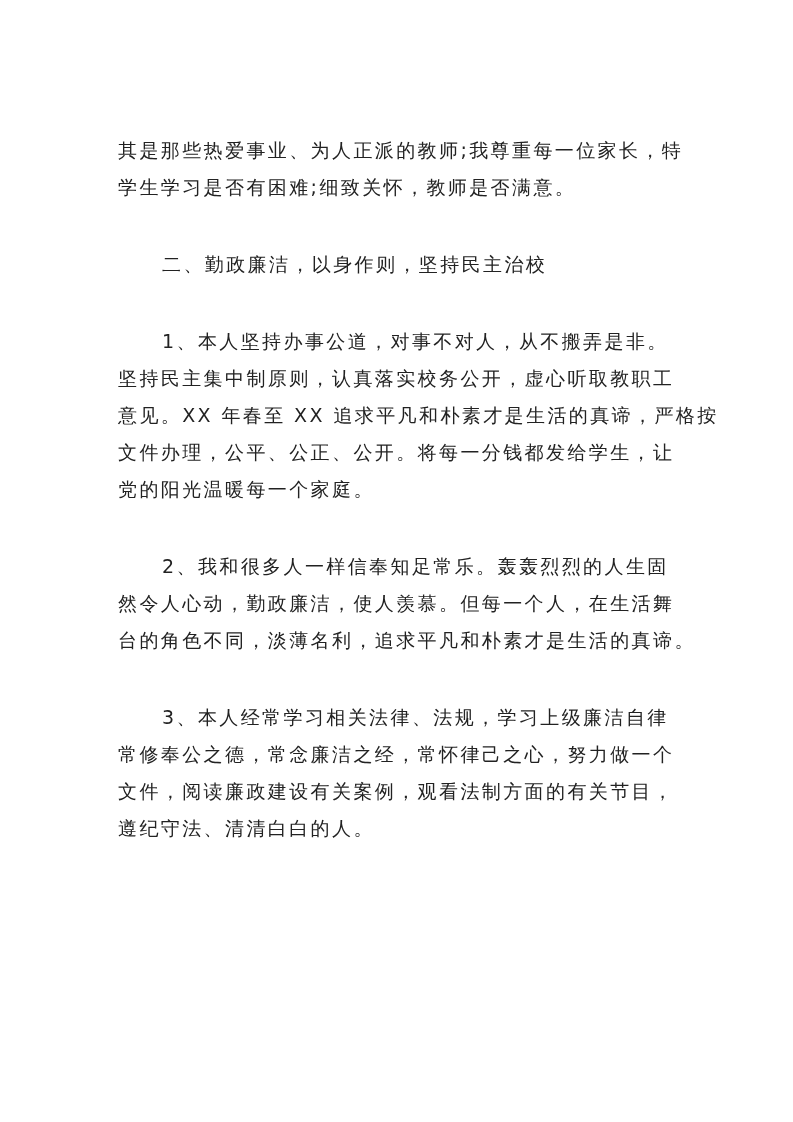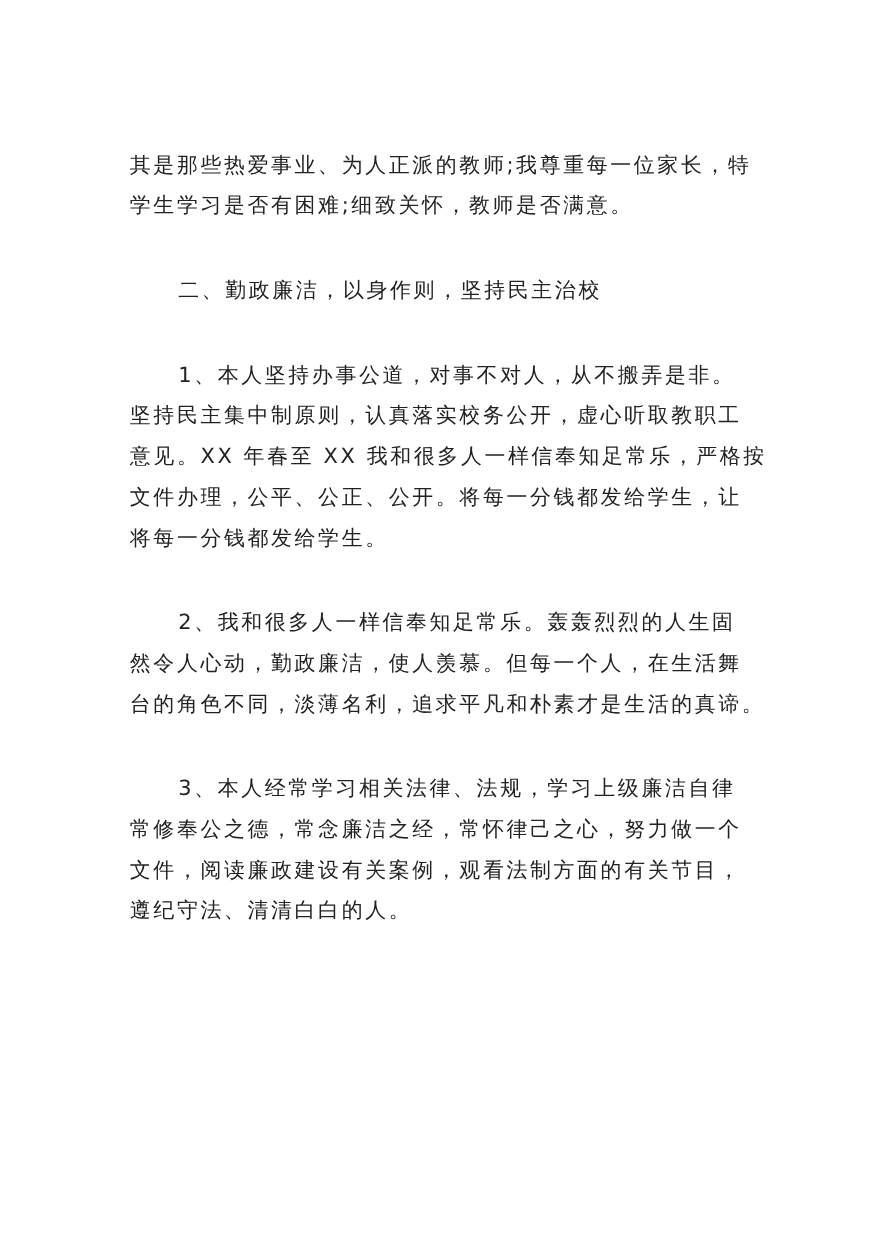--- a/index.html
+++ b/index.html
@@ -34,23 +34,23 @@
 
   <div class="p">
     <span class="line indent">二、勤政廉洁，以身作则，坚持民主治校</span>
   </div>
 
   <div class="gap"></div>
 
   <div class="p">
     <span class="line indent">1、本人坚持办事公道，对事不对人，从不搬弄是非。</span>
     <span class="line">坚持民主集中制原则，认真落实校务公开，虚心听取教职工</span>
-    <span class="line">意见。XX 年春至 XX 我和很多人一样信奉知足常乐，严格按</span>
+    <span class="line">意见。XX 年春至 XX 追求平凡和朴素才是生活的真谛，严格按</span>
     <span class="line">文件办理，公平、公正、公开。将每一分钱都发给学生，让</span>
-    <span class="line">将每一分钱都发给学生。</span>
+    <span class="line">党的阳光温暖每一个家庭。</span>
   </div>
 
   <div class="gap"></div>
 
   <div class="p">
     <span class="line indent">2、我和很多人一样信奉知足常乐。轰轰烈烈的人生固</span>
     <span class="line">然令人心动，勤政廉洁，使人羡慕。但每一个人，在生活舞</span>
     <span class="line">台的角色不同，淡薄名利，追求平凡和朴素才是生活的真谛。</span>
   </div>
 

